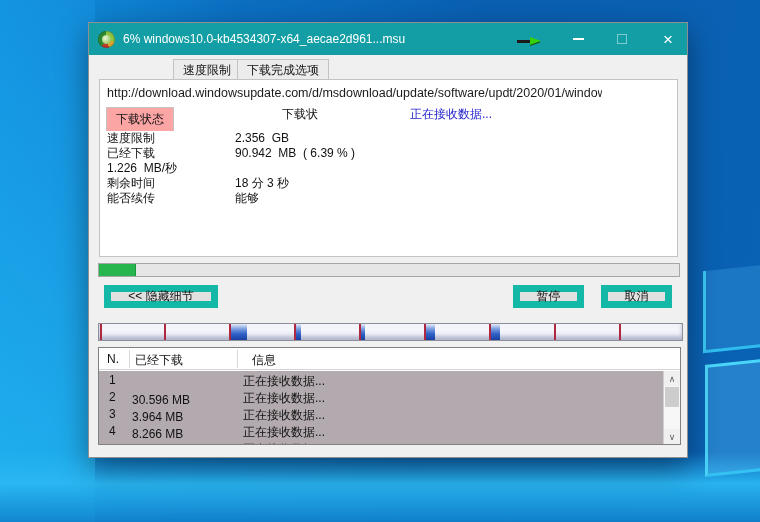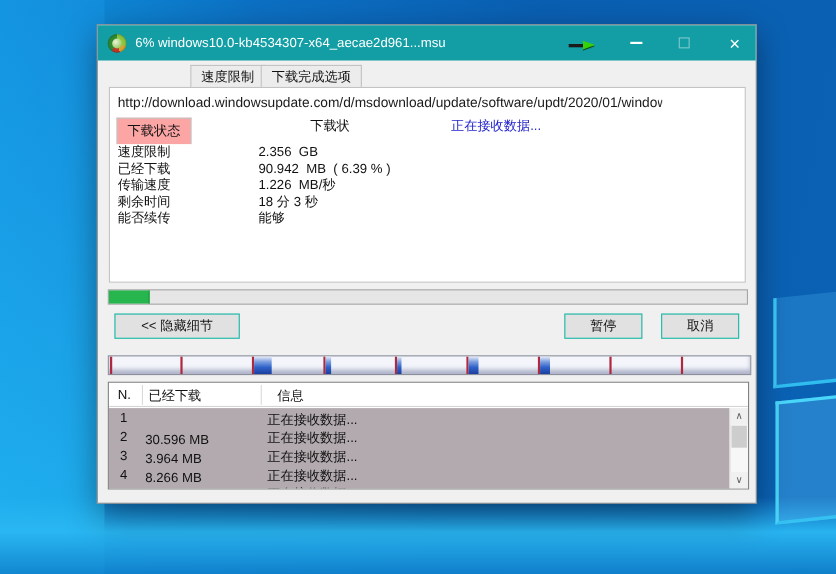--- a/index.html
+++ b/index.html
@@ -53,21 +53,21 @@
   .frow.first { margin-bottom:9px;justify-content:center; }
   .flabel { width:128px; white-space:pre; }
   .fvalue { white-space:pre; }
   .fvalue.blue { color:#2323cc; }
 
   
   .progress { position:absolute; left:9px; top:240px; width:582px; height:14px; background:#e6e6e6; border:1px solid #a6a6a6; }
   .progress-fill { height:100%; background:#27b64e; border-right:1px solid #1a9a3e; }
 
   
-  .pushbtn { position:absolute; top:262px; height:23px; background:#e1e1e1; border:1px solid #14b8a6;
+  .pushbtn { position:absolute; top:262px; height:23px; background:#e1e1e1; border:7px solid #14b8a6;
     font-size:12px; color:#111; display:flex; align-items:center; justify-content:center; cursor:default; }
   .btn-hide { left:15px; width:114px; }
   .btn-pause { left:424px; width:71px; }
   .btn-cancel { left:512px; width:71px; }
   .threads-caption { position:absolute; left:135px; top:266px; width:280px; text-align:center; font-size:12.5px; color:#111; }
 
   
   .thread-bar { position:absolute; left:9px; top:300px; width:585px; height:18px; background:#f3f5fb;
     border:1px solid #8a8f9a; box-shadow:inset 0 -4px 4px rgba(70,80,130,.38); overflow:hidden; }
   .tick { position:absolute; top:0; width:2px; height:100%; background:#b02840; }
@@ -132,21 +132,20 @@
       </div>
       <div class="frow">
         <span class="flabel">速度限制</span>
         <span class="fvalue">2.356  GB</span>
       </div>
       <div class="frow">
         <span class="flabel">已经下载</span>
         <span class="fvalue">90.942  MB  ( 6.39 % )</span>
       </div>
       <div class="frow">
-        <span class="flabel">传输速度</span>
         <span class="fvalue">1.226  MB/秒</span>
       </div>
       <div class="frow">
         <span class="flabel">剩余时间</span>
         <span class="fvalue">18 分 3 秒</span>
       </div>
       <div class="frow">
         <span class="flabel">能否续传</span>
         <span class="fvalue">能够</span>
       </div>

